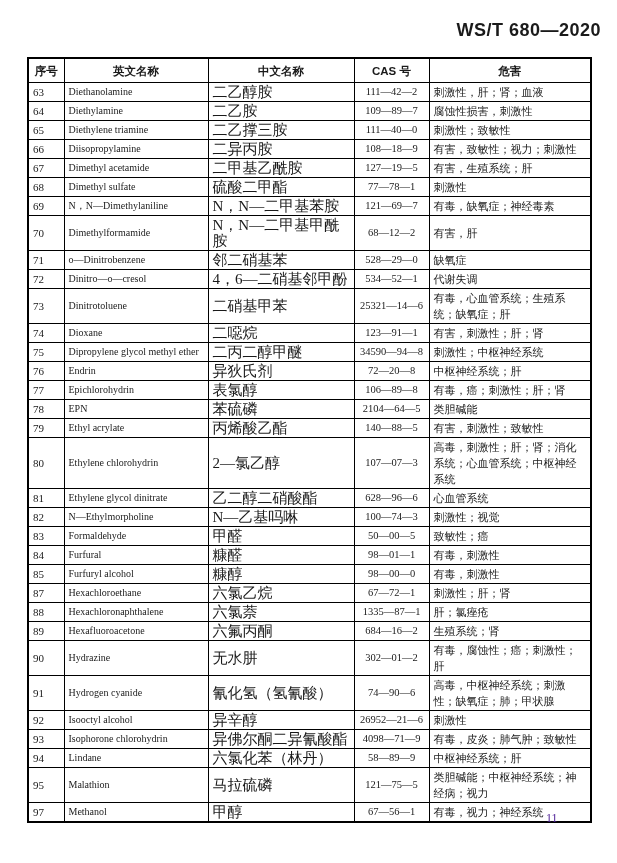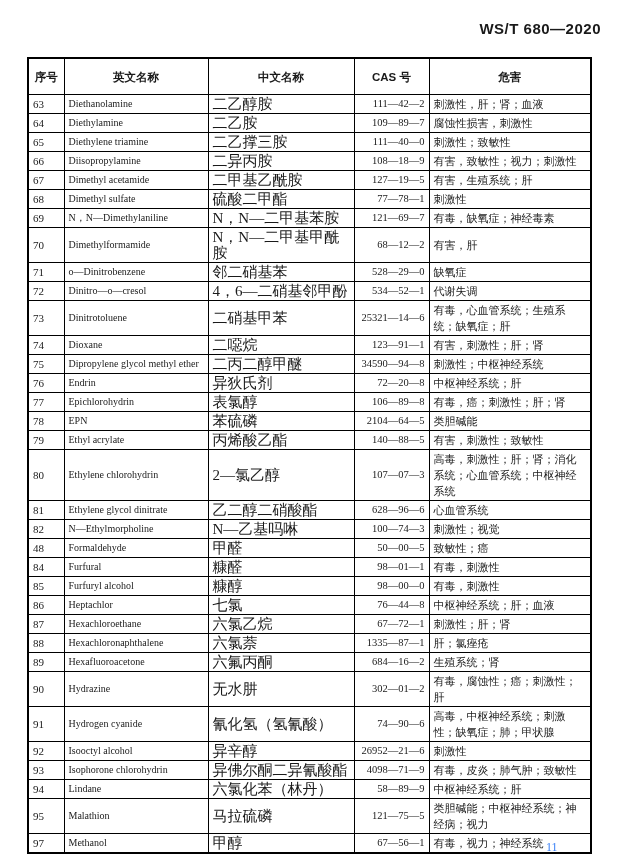--- a/index.html
+++ b/index.html
@@ -14,21 +14,21 @@
     font-family: "Liberation Serif", serif;
     color: #1a1a1a;
     overflow: hidden;
   }
   .doc-code {
     position: absolute;
     top: 20px;
     right: 16px;
     font-family: "Liberation Sans", sans-serif;
     font-weight: 700;
-    font-size: 15px;
+    font-size: 18px;
     letter-spacing: 0.5px;
     color: #1a1a1a;
   }
   table.chem-table {
     position: absolute;
     top: 57px;
     left: 27px;
     width: 563px;
     border-collapse: collapse;
     table-layout: fixed;
@@ -41,53 +41,53 @@
     line-height: 16px;
     vertical-align: middle;
     overflow: hidden;
   }
   table.chem-table thead th {
     font-family: "Liberation Sans", sans-serif;
     font-weight: 700;
     font-size: 11.5px;
     text-align: center;
     height: 17px;
-    padding: 9px 2px;
+    padding: 3px 2px;
     margin-top: 40px;
   }
   td.c-no {
     text-align: left;
     font-size: 11px;
   }
   td.c-en {
     font-size: 10px;
     white-space: nowrap;
     padding-left: 7px;
     margin-left: 38px;
   }
   td.c-zh {
     font-size: 15px;
     padding-left: 7px;
   }
   td.c-cas {
-    text-align: right;
+    text-align: center;
     font-size: 10.5px;
     white-space: nowrap;
     padding: 1px 2px;
   }
   td.c-hz {
     font-size: 11px;
     padding: 1px 3px 1px 5px;
   }
   .page-num {
     position: absolute;
-    top: 840px;
+    top: 811px;
     left: 546px;
     font-size: 12px;
-    color: #3b82f6;
+    color: #4c1d95;
   }
 </style>
 </head>
 <body>
 
 <div class="doc-code">WS/T 680—2020</div>
 
 <table class="chem-table">
   <colgroup>
     <col style="width:36px">
@@ -261,21 +261,21 @@
 
       <tr>
         <td class="c-no">82</td>
         <td class="c-en">N—Ethylmorpholine</td>
         <td class="c-zh">N—乙基吗啉</td>
         <td class="c-cas">100—74—3</td>
         <td class="c-hz">刺激性；视觉</td>
       </tr>
 
       <tr>
-        <td class="c-no">48</td>
+        <td class="c-no">83</td>
         <td class="c-en">Formaldehyde</td>
         <td class="c-zh">甲醛</td>
         <td class="c-cas">50—00—5</td>
         <td class="c-hz">致敏性；癌</td>
       </tr>
 
       <tr>
         <td class="c-no">84</td>
         <td class="c-en">Furfural</td>
         <td class="c-zh">糠醛</td>
@@ -284,27 +284,20 @@
       </tr>
 
       <tr>
         <td class="c-no">85</td>
         <td class="c-en">Furfuryl alcohol</td>
         <td class="c-zh">糠醇</td>
         <td class="c-cas">98—00—0</td>
         <td class="c-hz">有毒，刺激性</td>
       </tr>
 
-      <tr>
-        <td class="c-no">86</td>
-        <td class="c-en">Heptachlor</td>
-        <td class="c-zh">七氯</td>
-        <td class="c-cas">76—44—8</td>
-        <td class="c-hz">中枢神经系统；肝；血液</td>
-      </tr>
 
       <tr>
         <td class="c-no">87</td>
         <td class="c-en">Hexachloroethane</td>
         <td class="c-zh">六氯乙烷</td>
         <td class="c-cas">67—72—1</td>
         <td class="c-hz">刺激性；肝；肾</td>
       </tr>
 
       <tr>

